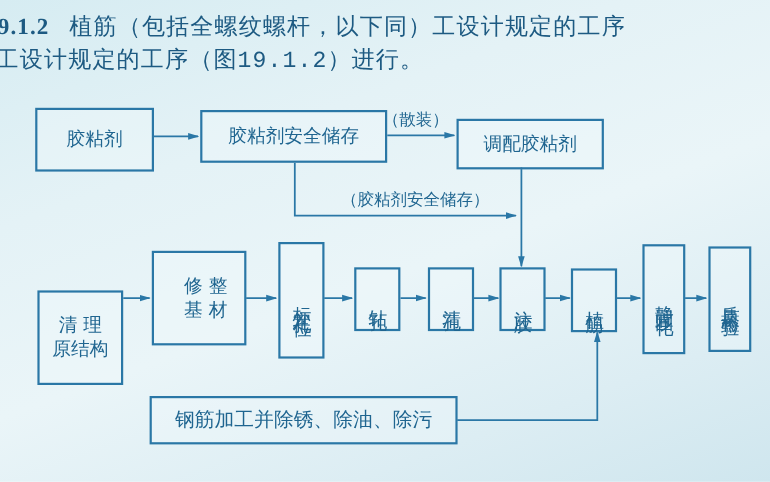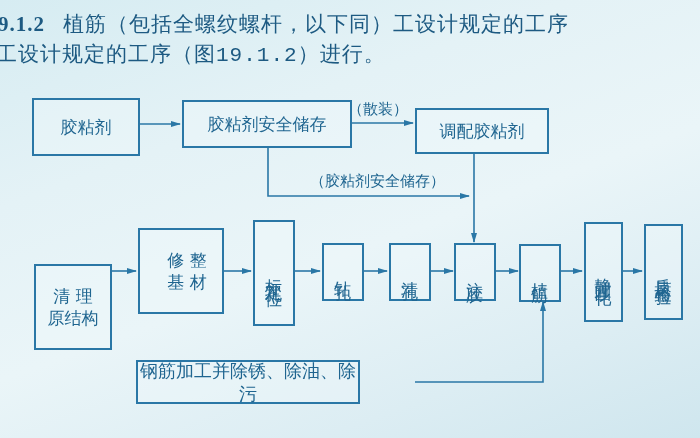--- a/index.html
+++ b/index.html
@@ -105,15 +105,15 @@
 <div class="box" style="left:519px;top:244px;width:42px;height:58px;">
   <span class="vert">植筋</span>
 </div>
 <div class="box" style="left:584px;top:222px;width:39px;height:100px;">
   <span class="vert">静置固化</span>
 </div>
 <div class="box" style="left:644px;top:224px;width:39px;height:96px;">
   <span class="vert">质量检验</span>
 </div>
 
-<div class="box" style="left:136px;top:360px;width:224px;height:44px;font-size:18px;">
+<div class="box" style="left:136px;top:360px;width:280px;height:44px;font-size:18px;">
   <span>钢筋加工并除锈、除油、除污</span>
 </div>
 
 </body></html>

